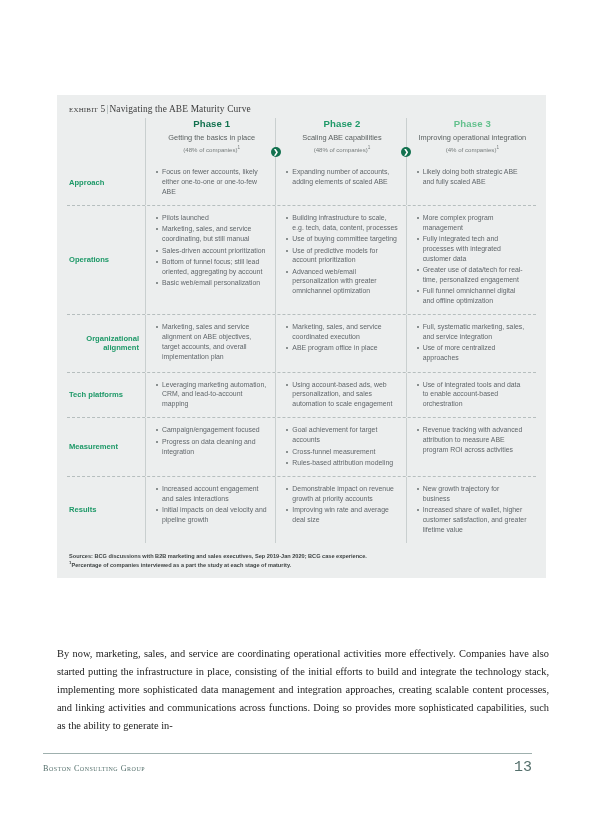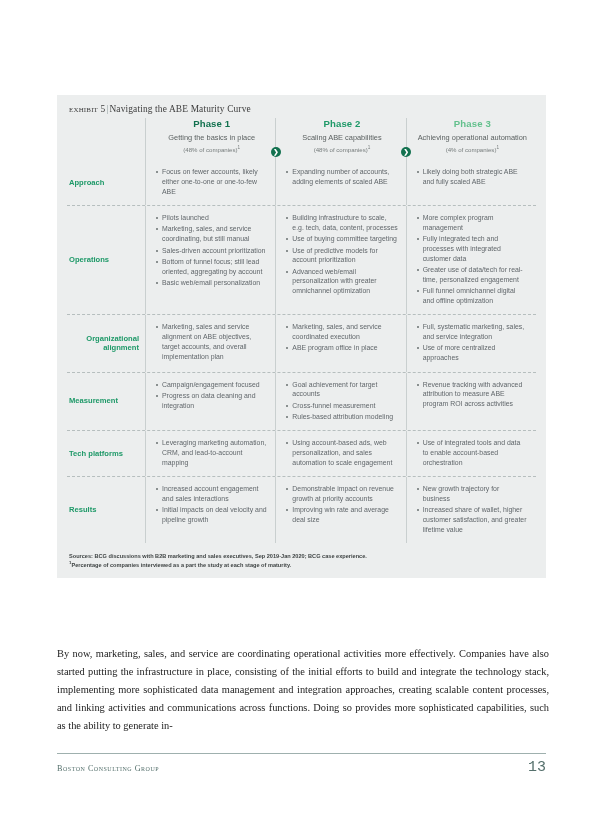--- a/index.html
+++ b/index.html
@@ -180,21 +180,21 @@
     font-family: "Liberation Serif", serif;
     font-size: 10.4px;
     line-height: 18px;
     color: #1c1c1c;
     text-align: justify;
   }
 
   
   .footer {
     position: absolute;
-    left: 57px;
+    left: 43px;
     top: 753px;
     width: 489px;
     border-top: 1px solid #9fb0ae;
     padding-top: 5px;
     display: flex;
     justify-content: space-between;
     align-items: baseline;
   }
   .footer-brand {
     font-family: "Liberation Serif", serif;
@@ -232,21 +232,21 @@
       <div class="ph-col ph-2">
         <div class="arrow-badge">❯</div>
         <div class="ph-name">Phase 2</div>
         <div class="ph-sub">Scaling ABE capabilities</div>
         <div class="ph-pct"><span>(48% of companies)</span><sup>1</sup></div>
       </div>
 
       <div class="ph-col ph-3">
         <div class="arrow-badge">❯</div>
         <div class="ph-name">Phase 3</div>
-        <div class="ph-sub">Achieving operational automation</div>
+        <div class="ph-sub">Improving operational integration</div>
         <div class="ph-pct"><span>(4% of companies)</span><sup>1</sup></div>
       </div>
     </div>
 
     <div class="matrix" id="matrix">
         <div class="row">
           <div class="rowlabel">Approach</div>
           <div class="cell">
             <ul class="bullets">
               <li>Focus on fewer accounts, likely either one-to-one or one-to-few ABE</li>
@@ -305,55 +305,55 @@
             </ul>
           </div>
           <div class="cell">
             <ul class="bullets">
               <li>Full, systematic marketing, sales, and service integration</li>
               <li>Use of more centralized approaches</li>
             </ul>
           </div>
         </div>
         <div class="row">
+          <div class="rowlabel">Tech platforms</div>
+          <div class="cell">
+            <ul class="bullets">
+              <li>Leveraging marketing automation, CRM, and lead-to-account mapping</li>
+            </ul>
+          </div>
+          <div class="cell">
+            <ul class="bullets">
+              <li>Using account-based ads, web personalization, and sales automation to scale engagement</li>
+            </ul>
+          </div>
+          <div class="cell">
+            <ul class="bullets">
+              <li>Use of integrated tools and data to enable account-based orchestration</li>
+            </ul>
+          </div>
+        </div>
+        <div class="row">
           <div class="rowlabel">Measurement</div>
           <div class="cell">
             <ul class="bullets">
               <li>Campaign/engagement focused</li>
               <li>Progress on data cleaning and integration</li>
             </ul>
           </div>
           <div class="cell">
             <ul class="bullets">
               <li>Goal achievement for target accounts</li>
               <li>Cross-funnel measurement</li>
               <li>Rules-based attribution modeling</li>
             </ul>
           </div>
           <div class="cell">
             <ul class="bullets">
               <li>Revenue tracking with advanced attribution to measure ABE program ROI across activities</li>
-            </ul>
-          </div>
-        </div>
-        <div class="row">
-          <div class="rowlabel">Tech platforms</div>
-          <div class="cell">
-            <ul class="bullets">
-              <li>Leveraging marketing automation, CRM, and lead-to-account mapping</li>
-            </ul>
-          </div>
-          <div class="cell">
-            <ul class="bullets">
-              <li>Using account-based ads, web personalization, and sales automation to scale engagement</li>
-            </ul>
-          </div>
-          <div class="cell">
-            <ul class="bullets">
-              <li>Use of integrated tools and data to enable account-based orchestration</li>
             </ul>
           </div>
         </div>
         <div class="row">
           <div class="rowlabel">Results</div>
           <div class="cell">
             <ul class="bullets">
               <li>Increased account engagement and sales interactions</li>
               <li>Initial impacts on deal velocity and pipeline growth</li>
             </ul>

